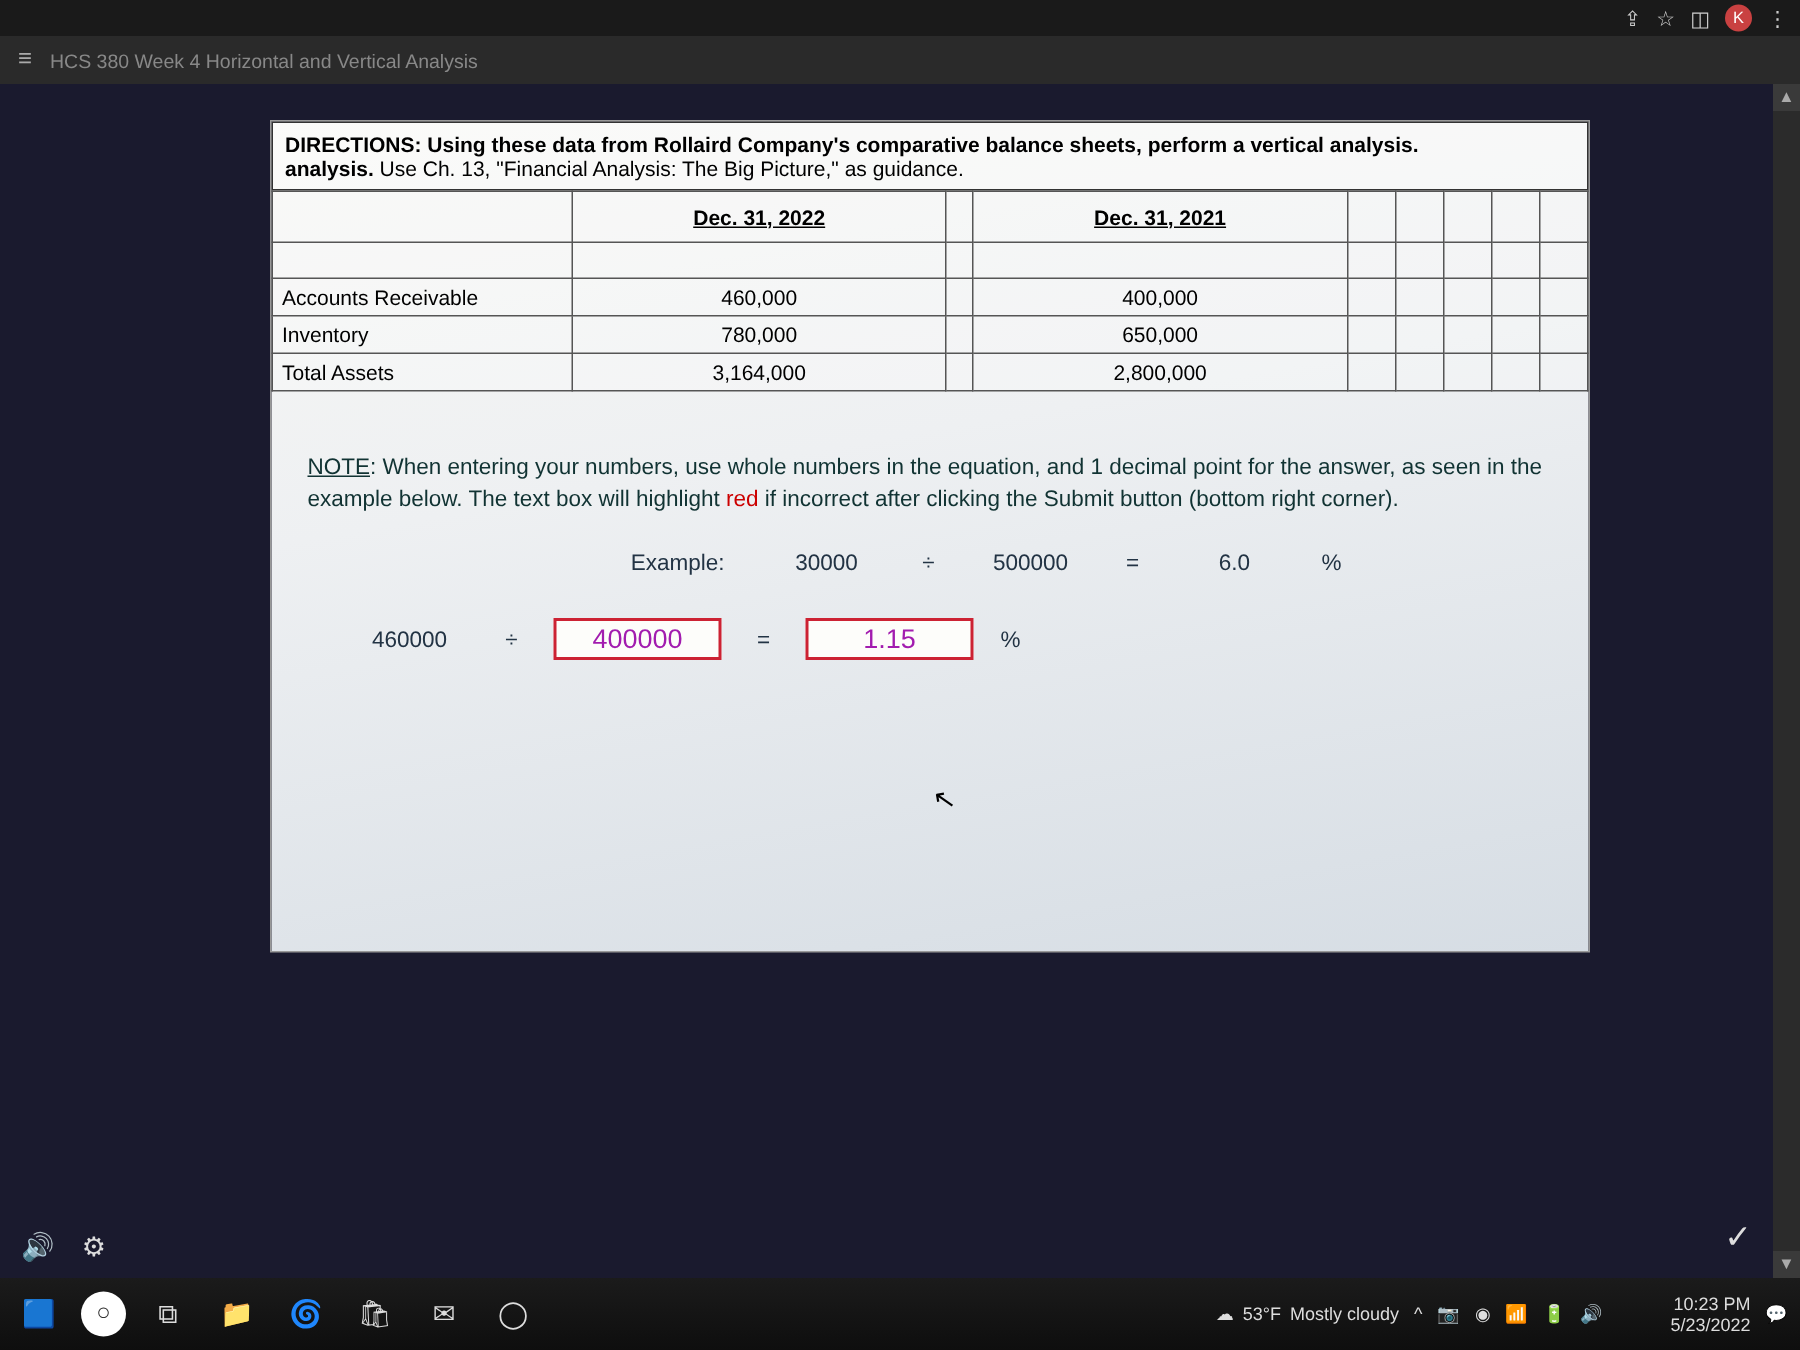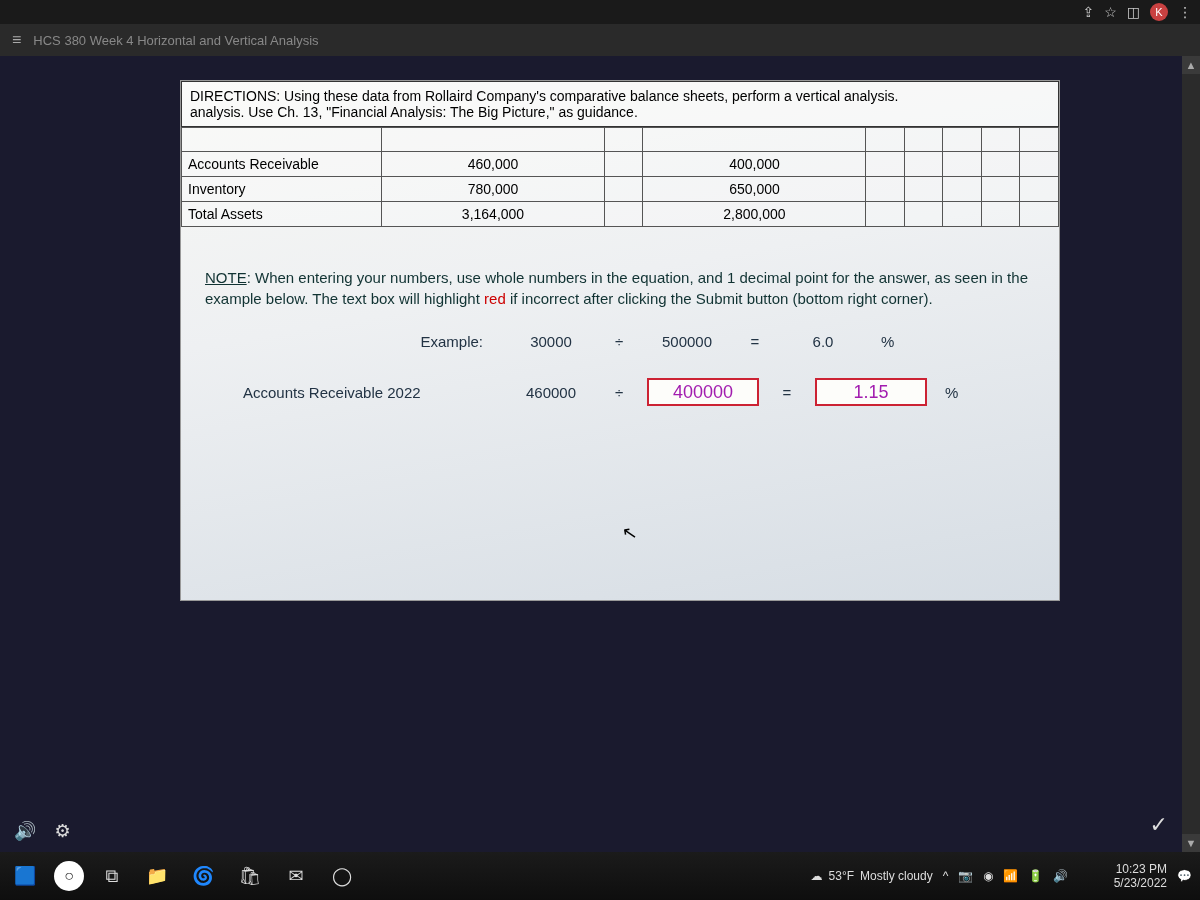--- a/index.html
+++ b/index.html
@@ -55,21 +55,21 @@
     border: 1px solid #999;
     padding: 0;
   }
   .directions {
     border: 1px solid #333;
     margin: 0;
     padding: 6px 8px;
     font-size: 14px;
     background: rgba(255,255,255,0.4);
   }
-  .directions .b { font-weight: normal; }
+  .directions .b { font-weight: bold; }
   table.balance {
     border-collapse: collapse;
     width: 100%;
     font-size: 14px;
   }
   table.balance td, table.balance th {
     border: 1px solid #555;
     padding: 4px 6px;
     height: 24px;
     background: rgba(255,255,255,0.25);
@@ -209,20 +209,31 @@
 
   <div class="doc-wrap">
 
     <div class="directions">
       <span class="b">DIRECTIONS:</span><span class="b"> Using these data from Rollaird Company's comparative balance sheets, perform a vertical analysis.</span><br>
       <span class="b">analysis.</span><span> Use Ch. 13, "Financial Analysis: The Big Picture," as guidance.</span>
     </div>
 
     <table class="balance">
       <tbody>
+          <tr class="headrow">
+        <td class="label"></td>
+        <th>Dec. 31, 2022</th>
+        <td style="width:18px"></td>
+        <th>Dec. 31, 2021</th>
+        <td></td>
+            <td></td>
+            <td></td>
+            <td></td>
+            <td></td>
+      </tr>
       <tr class="spacer-row">
             <td></td>
             <td></td>
             <td></td>
             <td></td>
             <td></td>
             <td></td>
             <td></td>
             <td></td>
             <td></td>
@@ -271,21 +282,20 @@
       <span class="lbl">Example:</span>
       <span class="val-plain">30000</span>
       <span class="op">÷</span>
       <span class="val-plain">500000</span>
       <span class="op">=</span>
       <span class="val-plain">6.0</span>
       <span class="pct">%</span>
     </div>
 
     <div class="ar-row">
-      <span class="lbl">Accounts Receivable 2022</span>
       <span class="val-plain">460000</span>
       <span class="op">÷</span>
       <span class="input-box">400000</span>
       <span class="op">=</span>
       <span class="input-box">1.15</span>
       <span class="pct">%</span>
     </div>
 
     <div class="doc-bottom"></div>
   </div>

